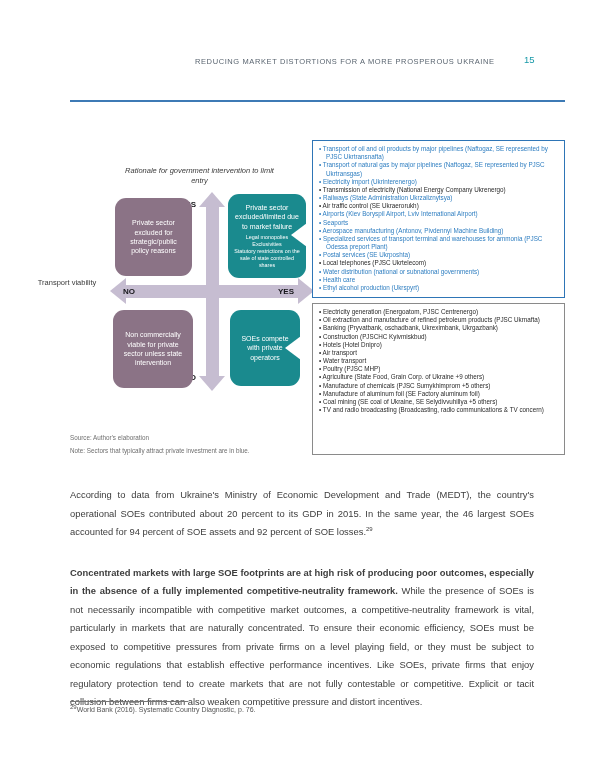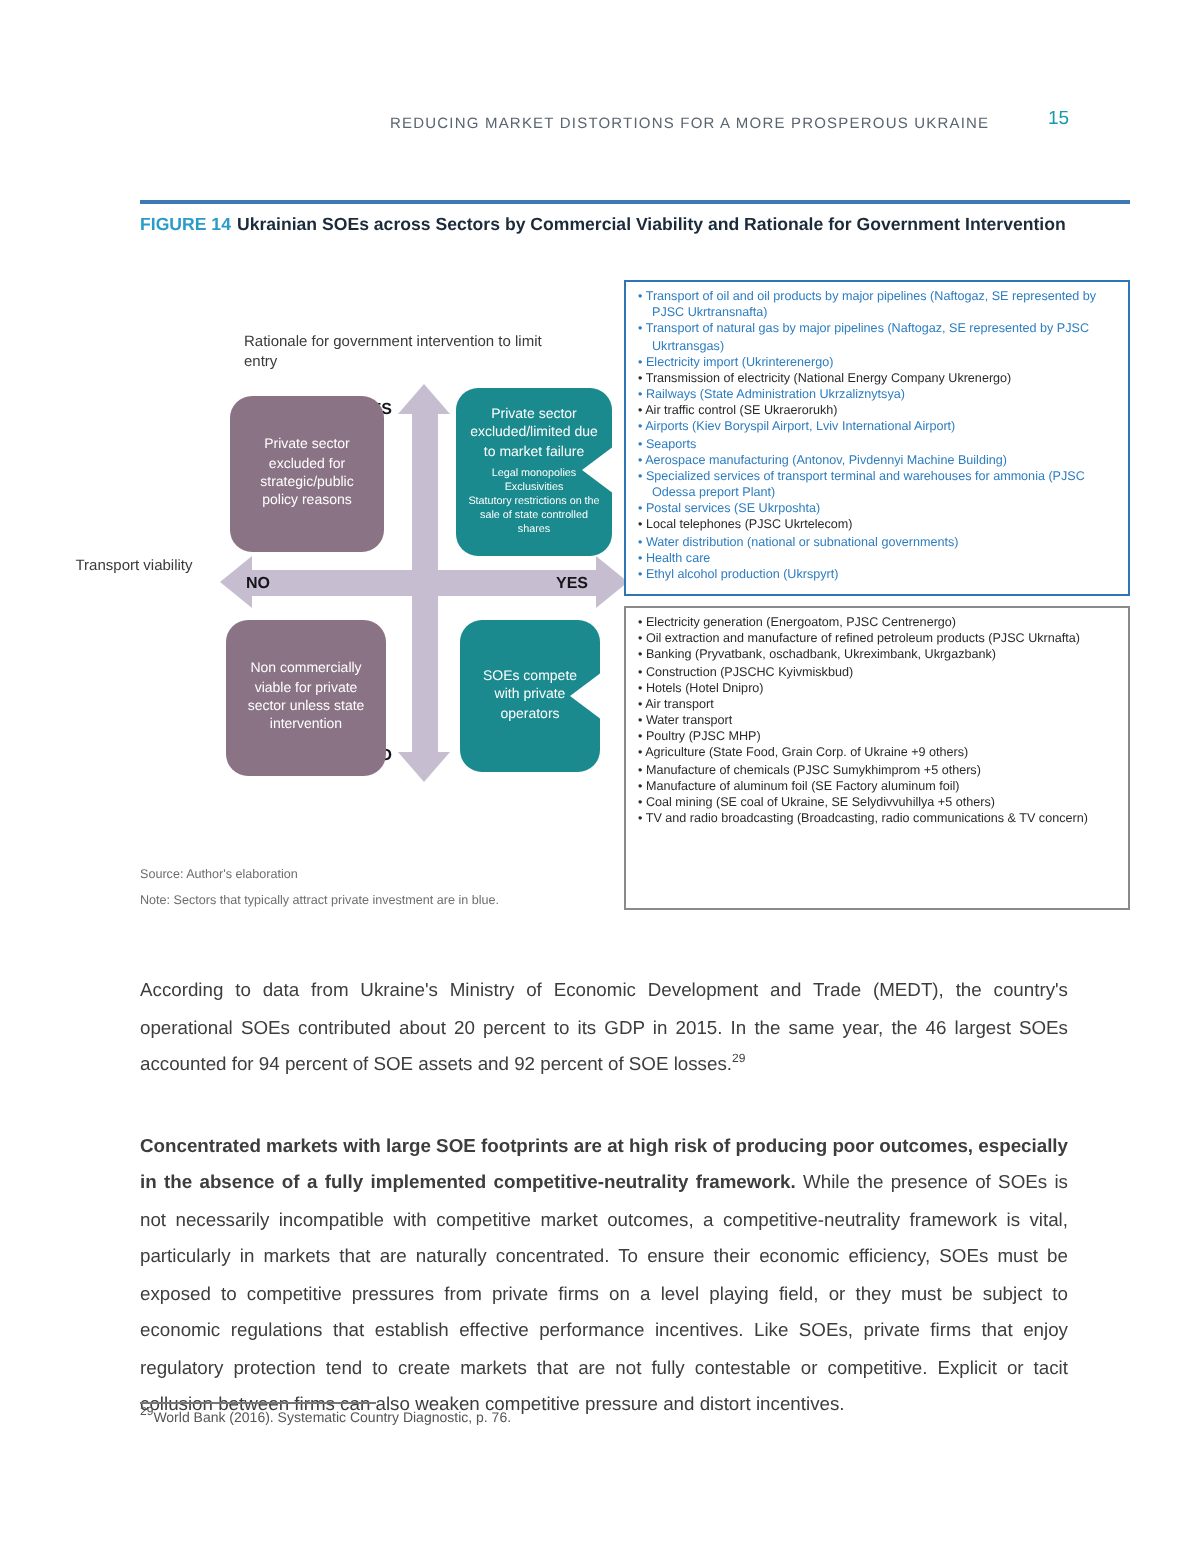--- a/index.html
+++ b/index.html
@@ -15,22 +15,22 @@
   
   .fig-rule  { position:absolute; left:70px; top:100px; width:495px; height:2px; background:#3d7ab5; }
   .fig-title { position:absolute; left:70px; top:107px; width:500px; font-size:8.8px;
                font-weight:bold; color:#1b2b3a; white-space:nowrap; }
   .fig-label { color:#2b9cc9; margin-right:3px; }
 
   
   .canvas { position:absolute; left:0; top:130px; width:600px; height:345px; }
   .canvas * { box-sizing:border-box; }
 
-  .axis-top  { position:absolute; left:122px; top:36px; width:155px; text-align:left;
-               font-size:7.5px; line-height:1.35; color:#3a3a3a; }
+  .axis-top  { position:absolute; left:122px; top:36px; width:155px; text-align:center;
+               font-size:7.5px; line-height:1.35; color:#3a3a3a;font-style:italic; }
   .axis-left { position:absolute; left:22px; top:148px; width:90px; text-align:center;
                font-size:7.5px; line-height:1.35; color:#3a3a3a; }
 
   .v-shaft { position:absolute; left:206px; top:76px; width:13px; height:170px; background:#c6bdd1; }
   .h-shaft { position:absolute; left:126px; top:155px; width:172px; height:13px; background:#c6bdd1; }
   .tri { position:absolute; width:0; height:0; }
   .tri-up    { left:199px; top:62px;  border-left:13px solid transparent; border-right:13px solid transparent; border-bottom:15px solid #c6bdd1; }
   .tri-down  { left:199px; top:246px; border-left:13px solid transparent; border-right:13px solid transparent; border-top:15px solid #c6bdd1; }
   .tri-left  { left:110px; top:148px; border-top:13px solid transparent; border-bottom:13px solid transparent; border-right:16px solid #c6bdd1; }
   .tri-right { left:298px; top:148px; border-top:13px solid transparent; border-bottom:13px solid transparent; border-left:16px solid #c6bdd1; }
@@ -83,23 +83,20 @@
 </style>
 </head>
 <body>
 
 <div class="page">
 
   <div class="hdr-title">REDUCING MARKET DISTORTIONS FOR A MORE PROSPEROUS UKRAINE</div>
   <div class="hdr-page">15</div>
 
   <div class="fig-rule"></div>
-  <div class="fig-title">
-    <span class="fig-label">FIGURE 14</span><span>Ukrainian SOEs across Sectors by Commercial Viability and Rationale for Government Intervention</span>
-  </div>
 
   <div class="canvas">
 
     <div class="axis-top">Rationale for government intervention to limit entry</div>
     <div class="axis-left">Transport viability</div>
 
     <div class="v-shaft"></div>
     <div class="h-shaft"></div>
     <div class="tri tri-up"></div>
     <div class="tri tri-down"></div>

